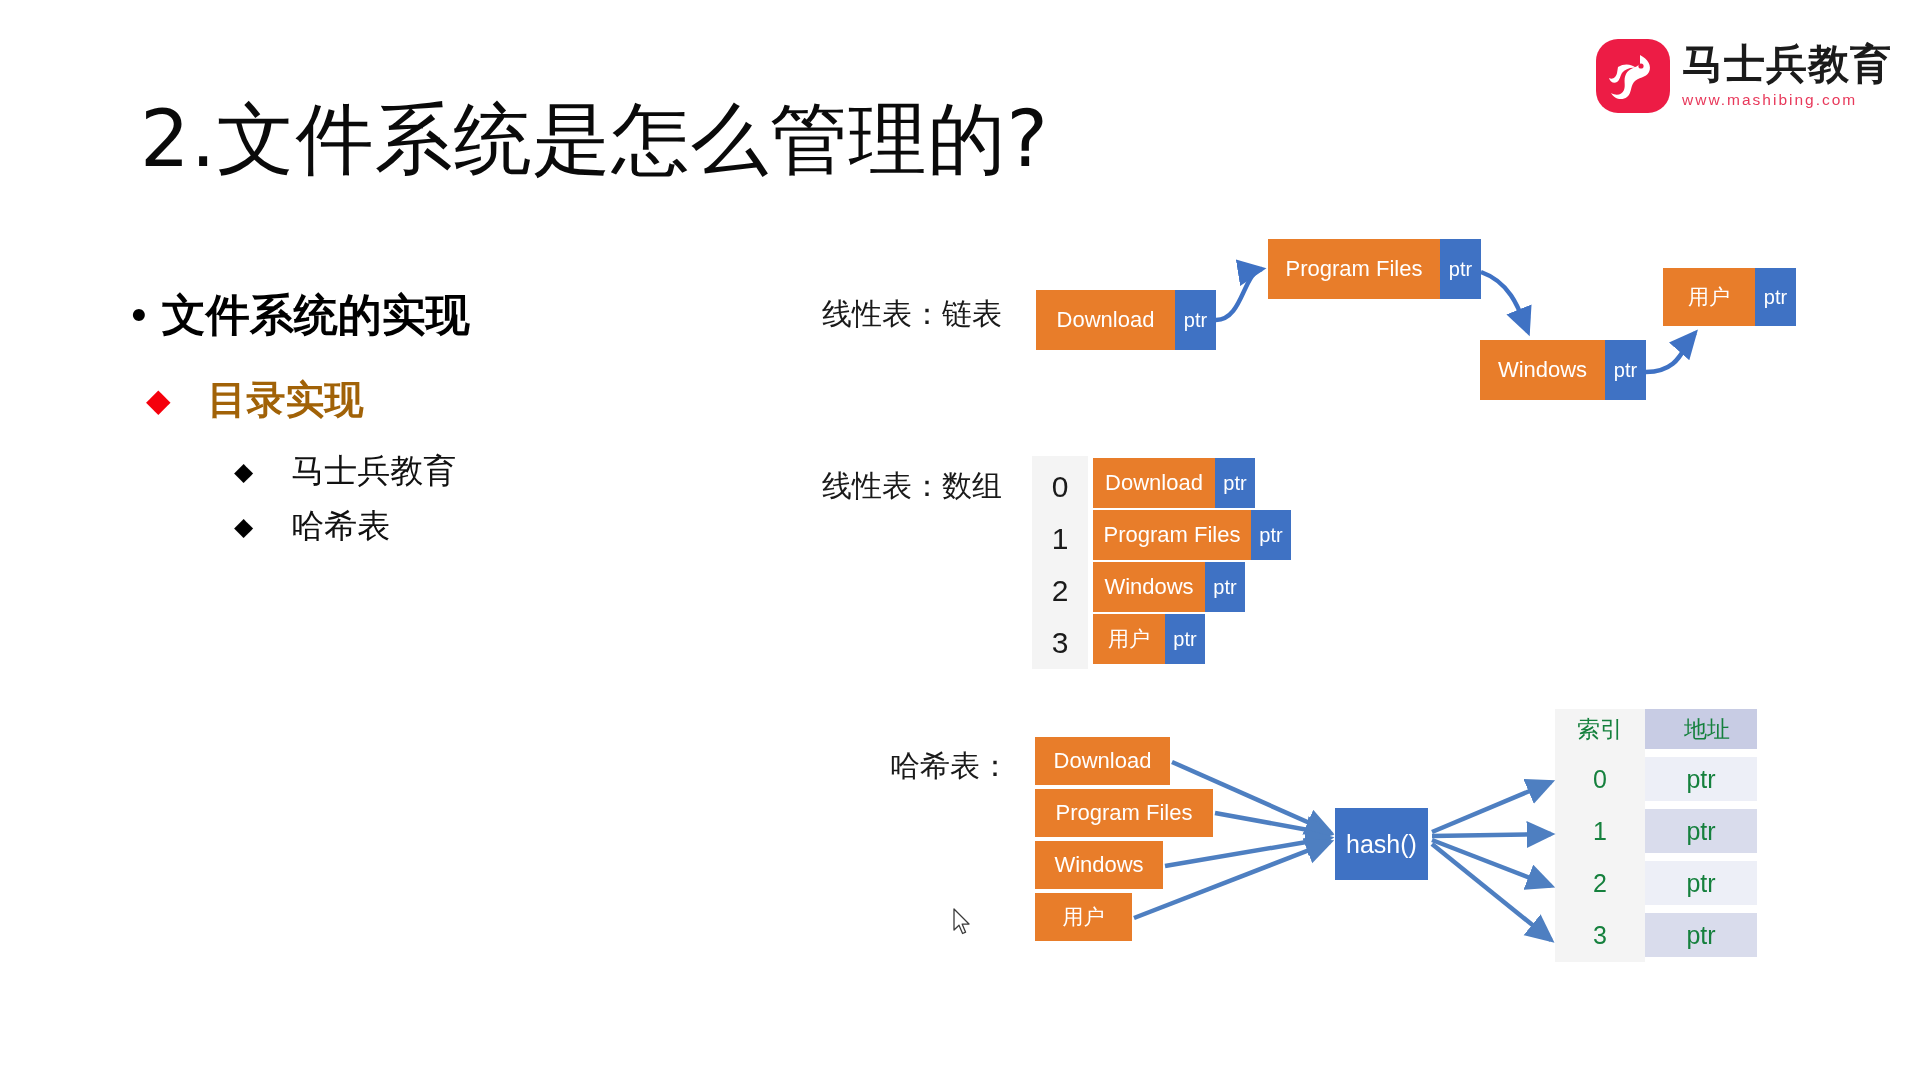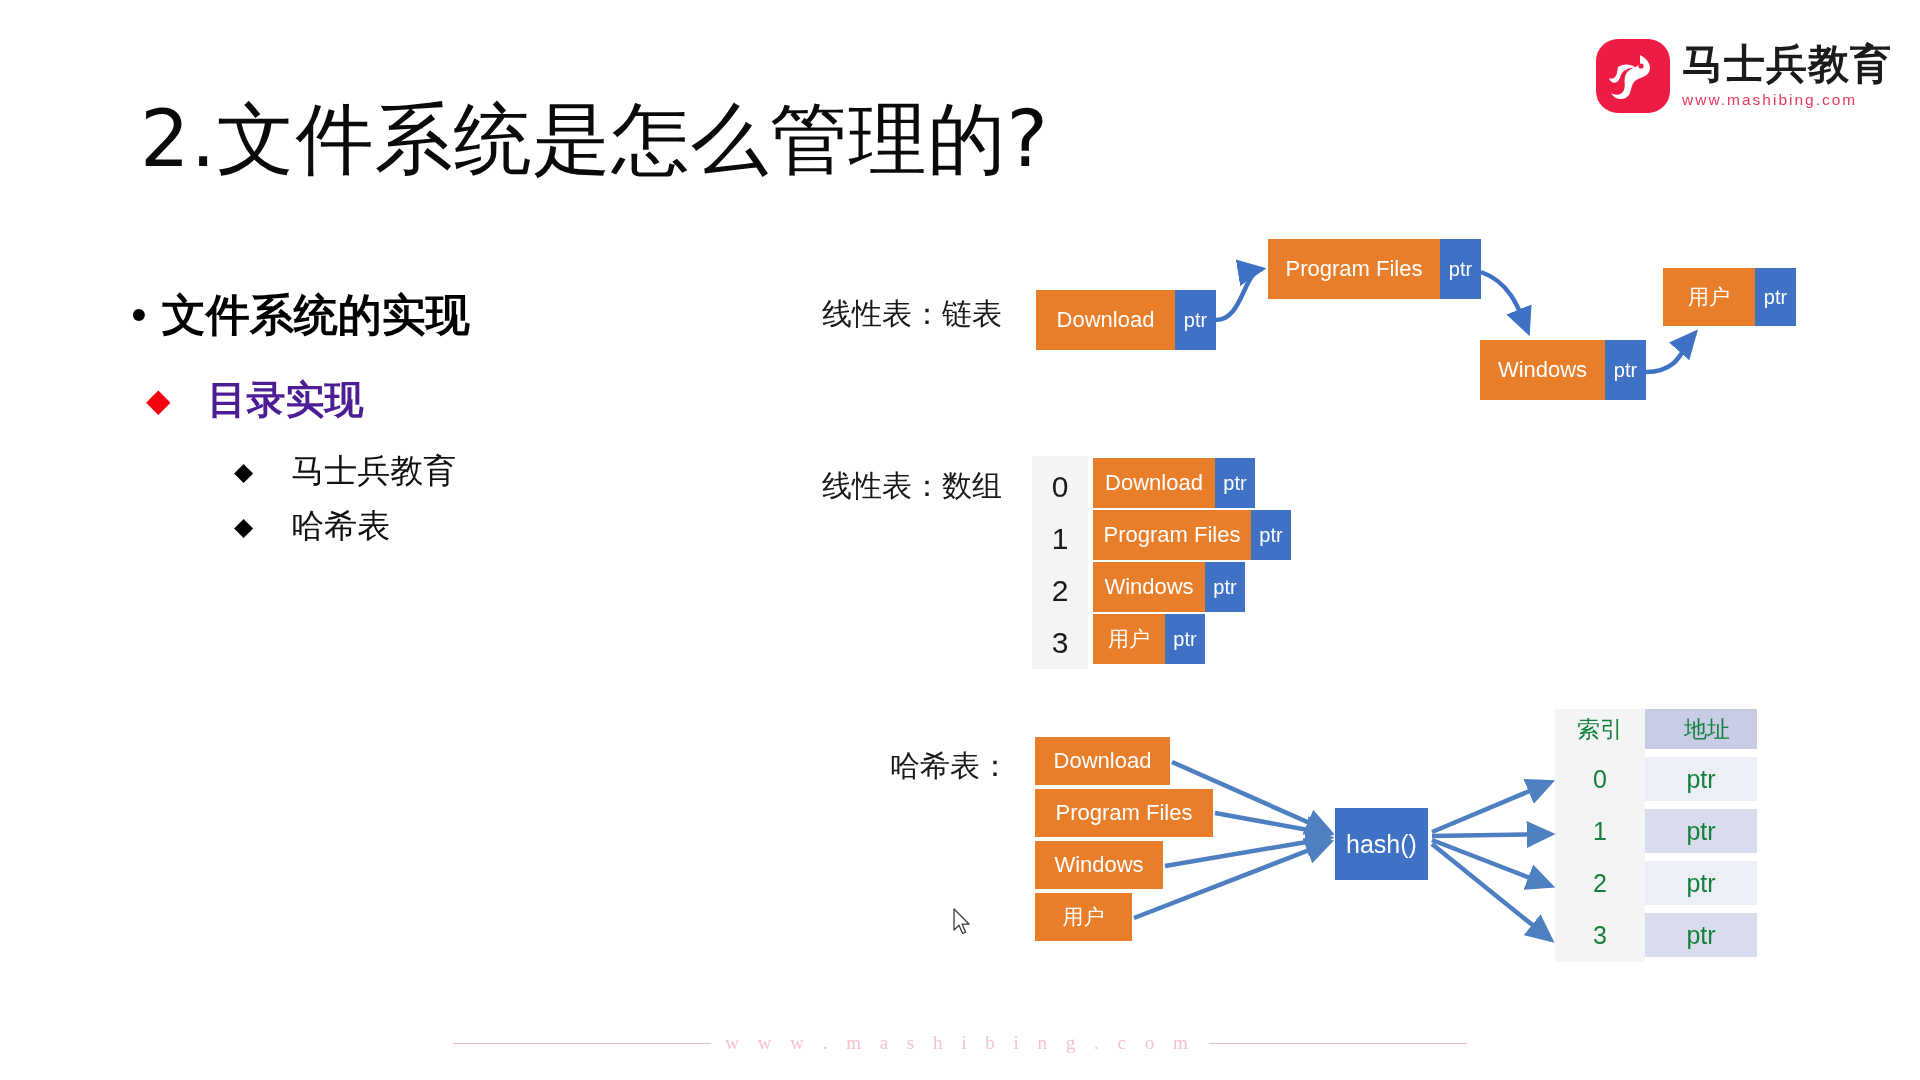--- a/index.html
+++ b/index.html
@@ -101,21 +101,21 @@
     margin-left: 18px;
     display: flex;
     align-items: center;
     white-space: nowrap;
   }
   .b2 .dia { color: #F5000C; font-size: 32px; line-height: 1; }
   .b2 .txt {
     font-family: "DejaVu Sans", sans-serif;
     font-size: 39px;
     font-weight: bold;
-    color: #4c1d95;
+    color: #a16207;
     margin-left: 37px;
   }
   .b3 {
     margin-top: 22px;
     margin-left: 106px;
     display: flex;
     align-items: center;
     white-space: nowrap;
   }
   .b3.second { margin-top: 10px; }
@@ -388,23 +388,18 @@
     <line x1="1215" y1="813" x2="1330" y2="834" stroke="#4E7FC1" stroke-width="4.5" marker-end="url(#ah2)"></line>
     <line x1="1165" y1="866" x2="1330" y2="838" stroke="#4E7FC1" stroke-width="4.5" marker-end="url(#ah2)"></line>
     <line x1="1134" y1="918" x2="1330" y2="842" stroke="#4E7FC1" stroke-width="4.5" marker-end="url(#ah2)"></line>
 
     <line x1="1432" y1="832" x2="1551" y2="782" stroke="#4E7FC1" stroke-width="4.5" marker-end="url(#ah2)"></line>
     <line x1="1432" y1="836" x2="1551" y2="834" stroke="#4E7FC1" stroke-width="4.5" marker-end="url(#ah2)"></line>
     <line x1="1432" y1="840" x2="1551" y2="886" stroke="#4E7FC1" stroke-width="4.5" marker-end="url(#ah2)"></line>
     <line x1="1432" y1="844" x2="1551" y2="940" stroke="#4E7FC1" stroke-width="4.5" marker-end="url(#ah2)"></line>
   </svg>
 
-  <div class="footer">
-    <div class="line"></div>
-    <div class="ftext">w w w . m a s h i b i n g . c o m</div>
-    <div class="line"></div>
-  </div>
 
   <svg class="cursor" width="22" height="30" viewBox="0 0 22 30" xmlns="http://www.w3.org/2000/svg">
     <path d="M2,1 L2,22 L7,17.2 L10.6,25.5 L13.6,24.2 L10.2,16.2 L17,16 Z" fill="#ffffff" stroke="#3a3a3a" stroke-width="1.3" stroke-linejoin="round"></path>
   </svg>
 
 </div>
 
 </body></html>

